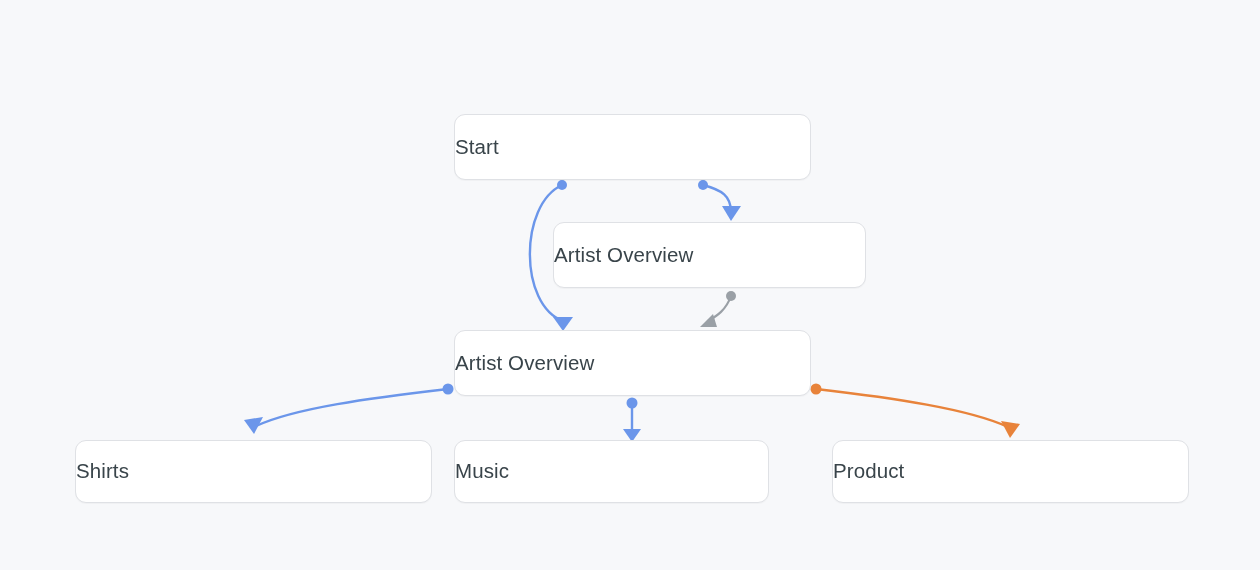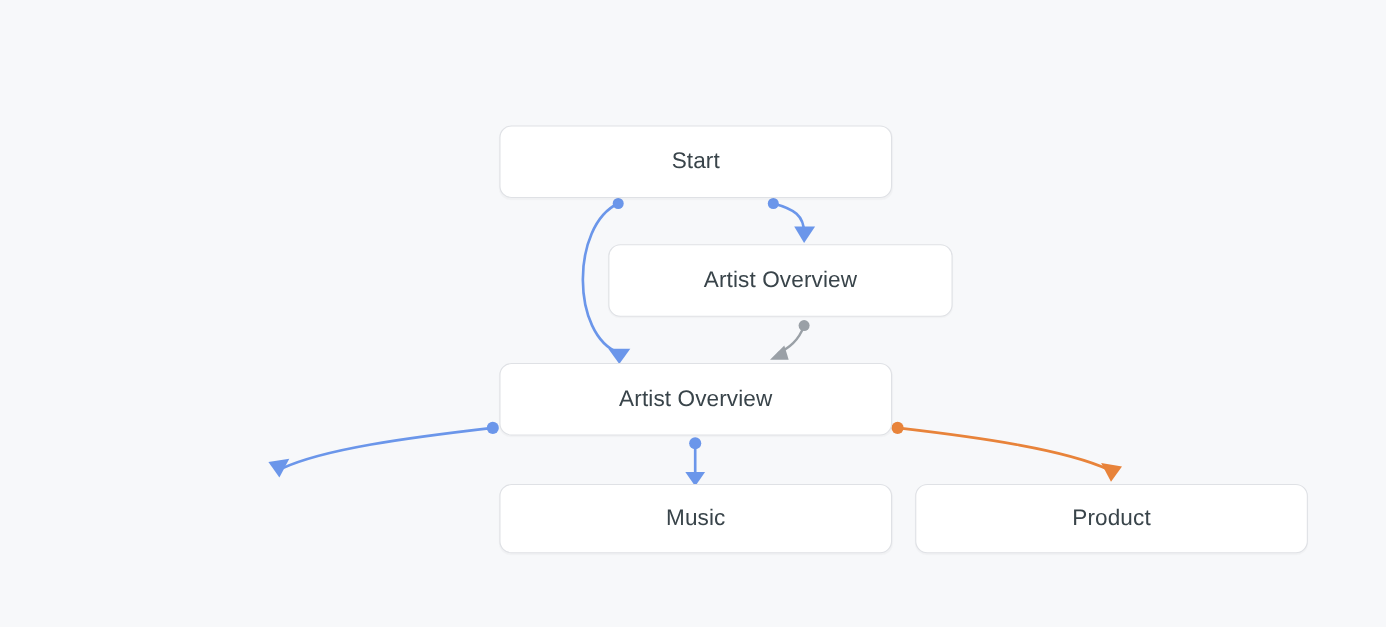--- a/index.html
+++ b/index.html
@@ -31,21 +31,21 @@
     pointer-events: none;
   }
   .node {
     position: absolute;
     box-sizing: border-box;
     background: #ffffff;
     border: 1px solid #dfe1e5;
     border-radius: 11px;
     display: flex;
     align-items: center;
-    justify-content: center;
+    justify-content: flex-start;
     box-shadow: 0 1px 1px rgba(60, 64, 67, 0.035);
   }
   .node-label {
     font-size: 20.5px;
     font-weight: 500;
     color: #39444a;
     letter-spacing: 0.1px;
     line-height: 1;
     white-space: nowrap;
     user-select: none;
@@ -100,22 +100,25 @@
   </div>
 
   <div class="node" style="left:553px; top:222px; width:313px; height:66px;">
     <span class="node-label">Artist Overview</span>
   </div>
 
   <div class="node" style="left:454px; top:330px; width:357px; height:66px;">
     <span class="node-label">Artist Overview</span>
   </div>
 
+  <div class="node" style="left:75px; top:440px; width:357px; height:63px;">
+    <span class="node-label">Shirts</span>
+  </div>
 
-  <div class="node" style="left:454px; top:440px; width:357px; height:63px;">
+  <div class="node" style="left:454px; top:440px; width:315px; height:63px;">
     <span class="node-label">Music</span>
   </div>
 
   <div class="node" style="left:832px; top:440px; width:357px; height:63px;">
     <span class="node-label">Product</span>
   </div>
 
 </div>
 
 </body></html>

